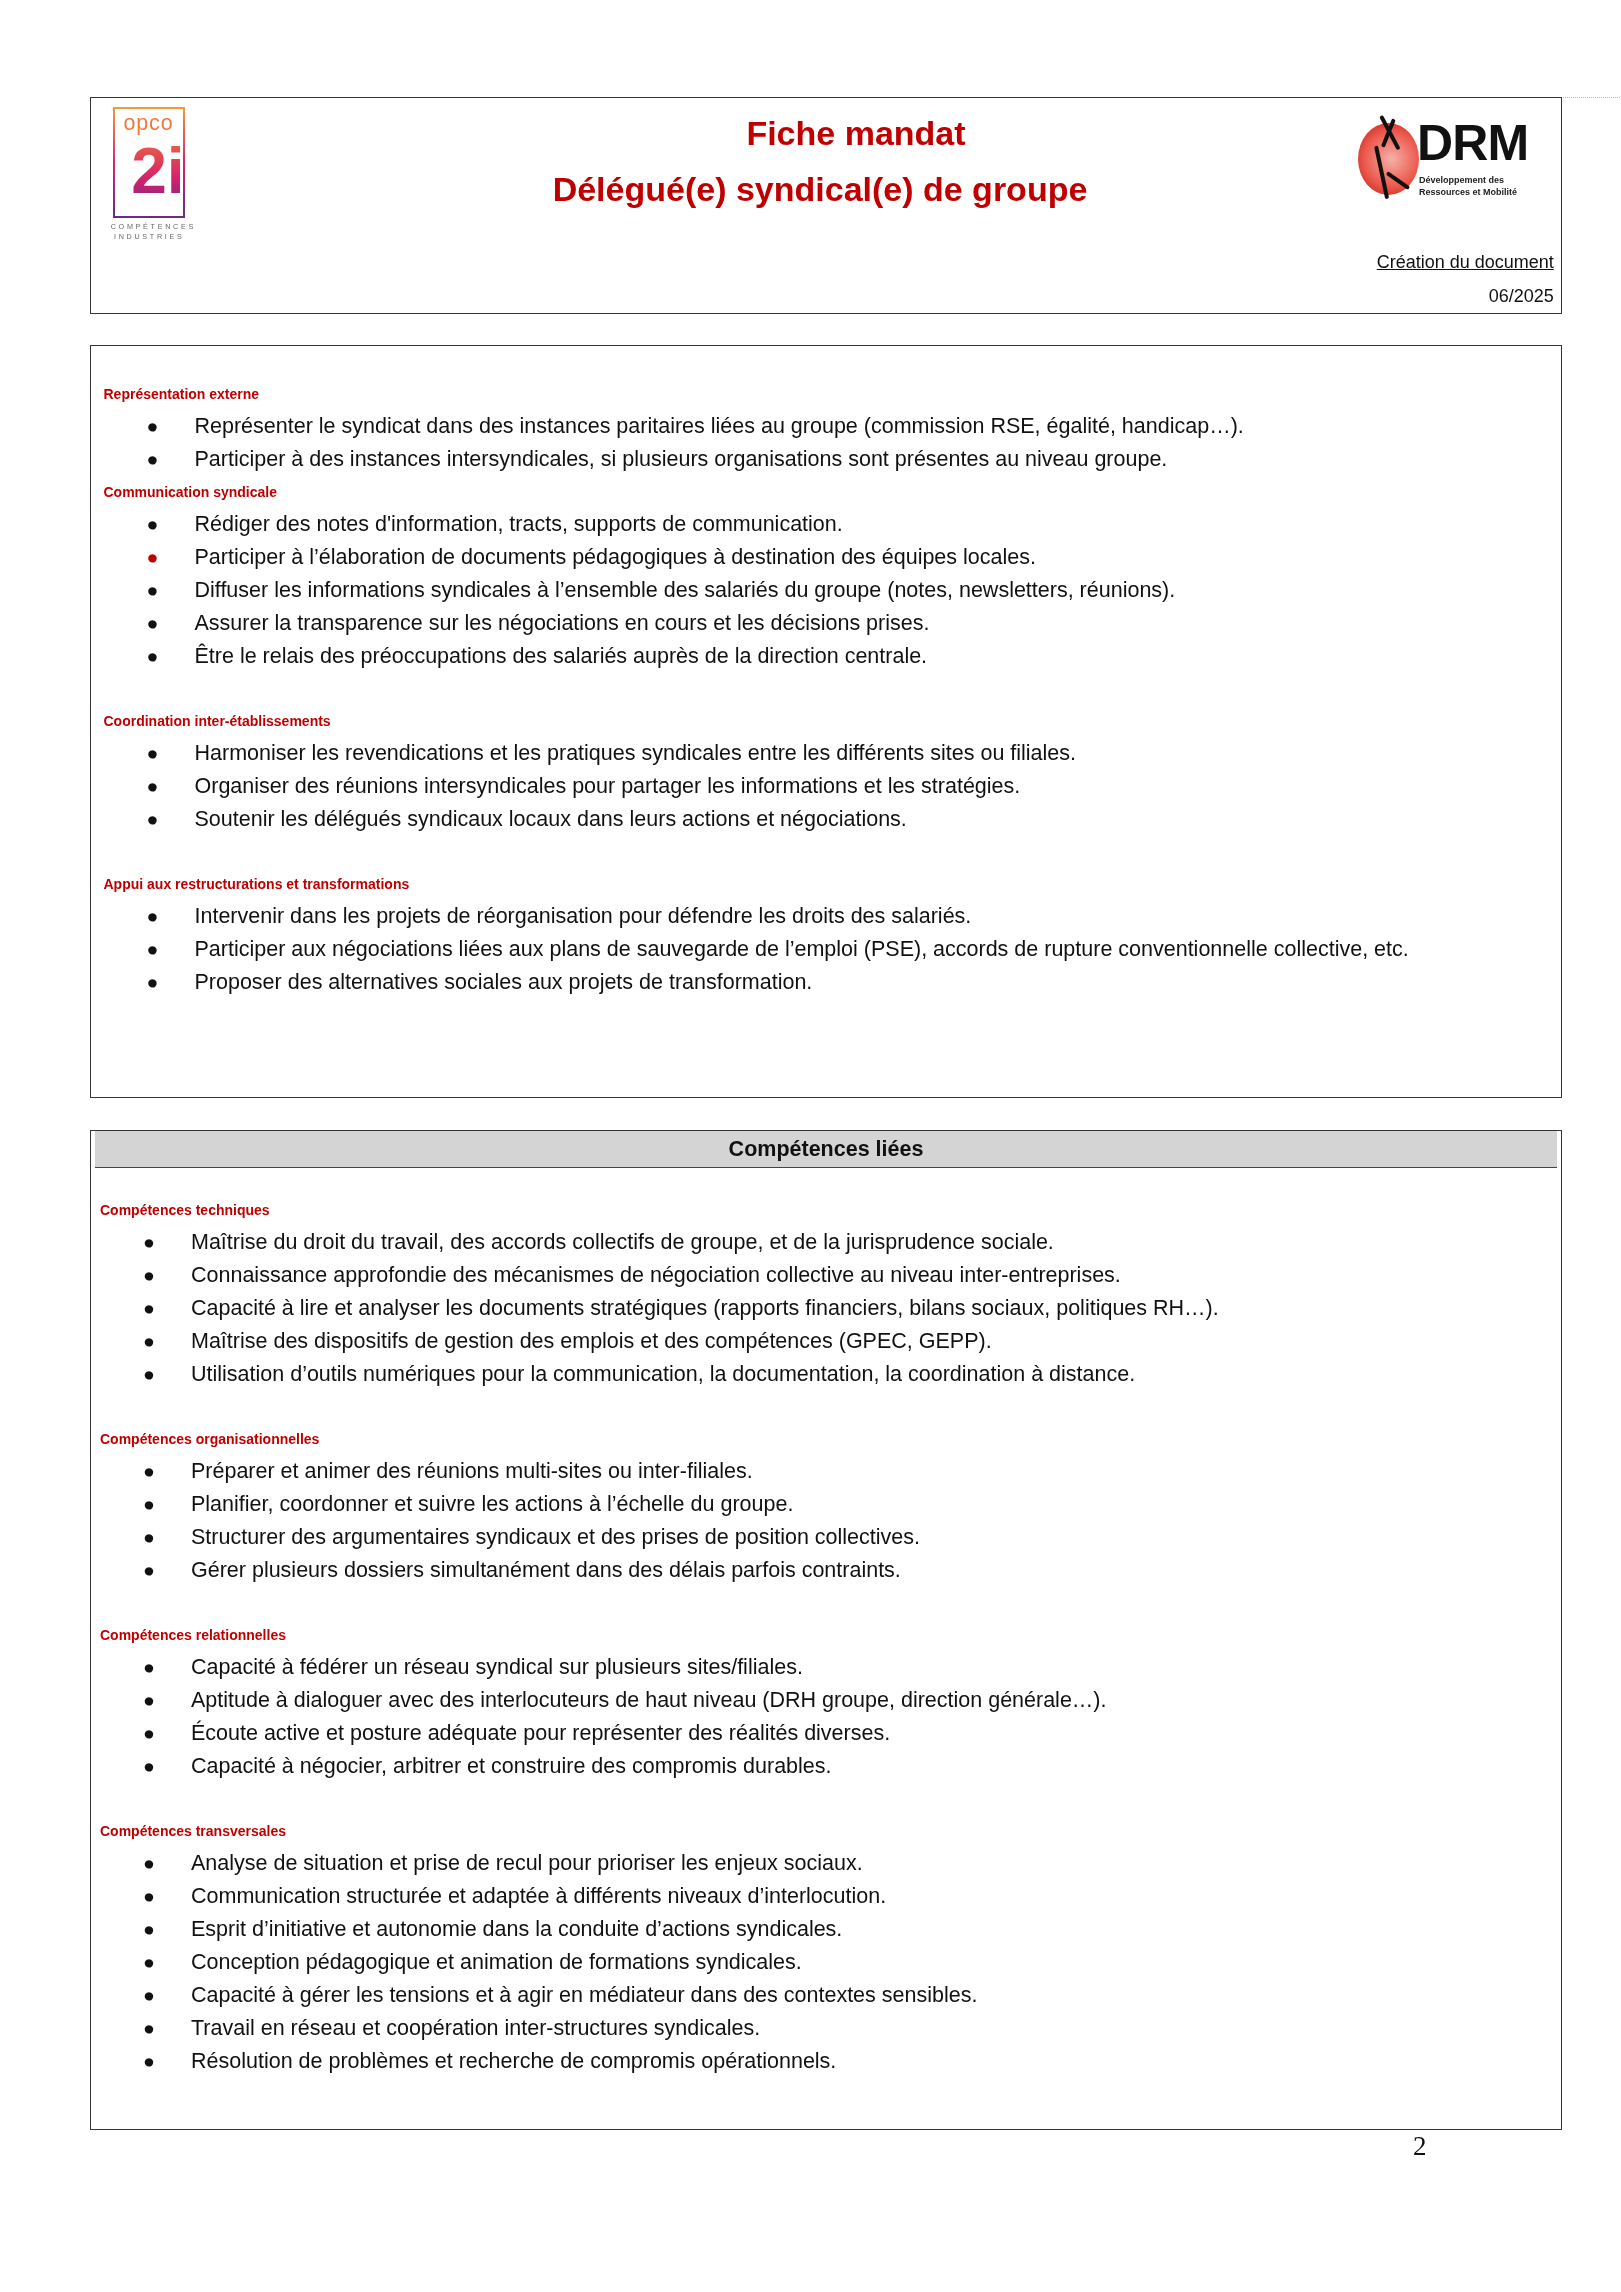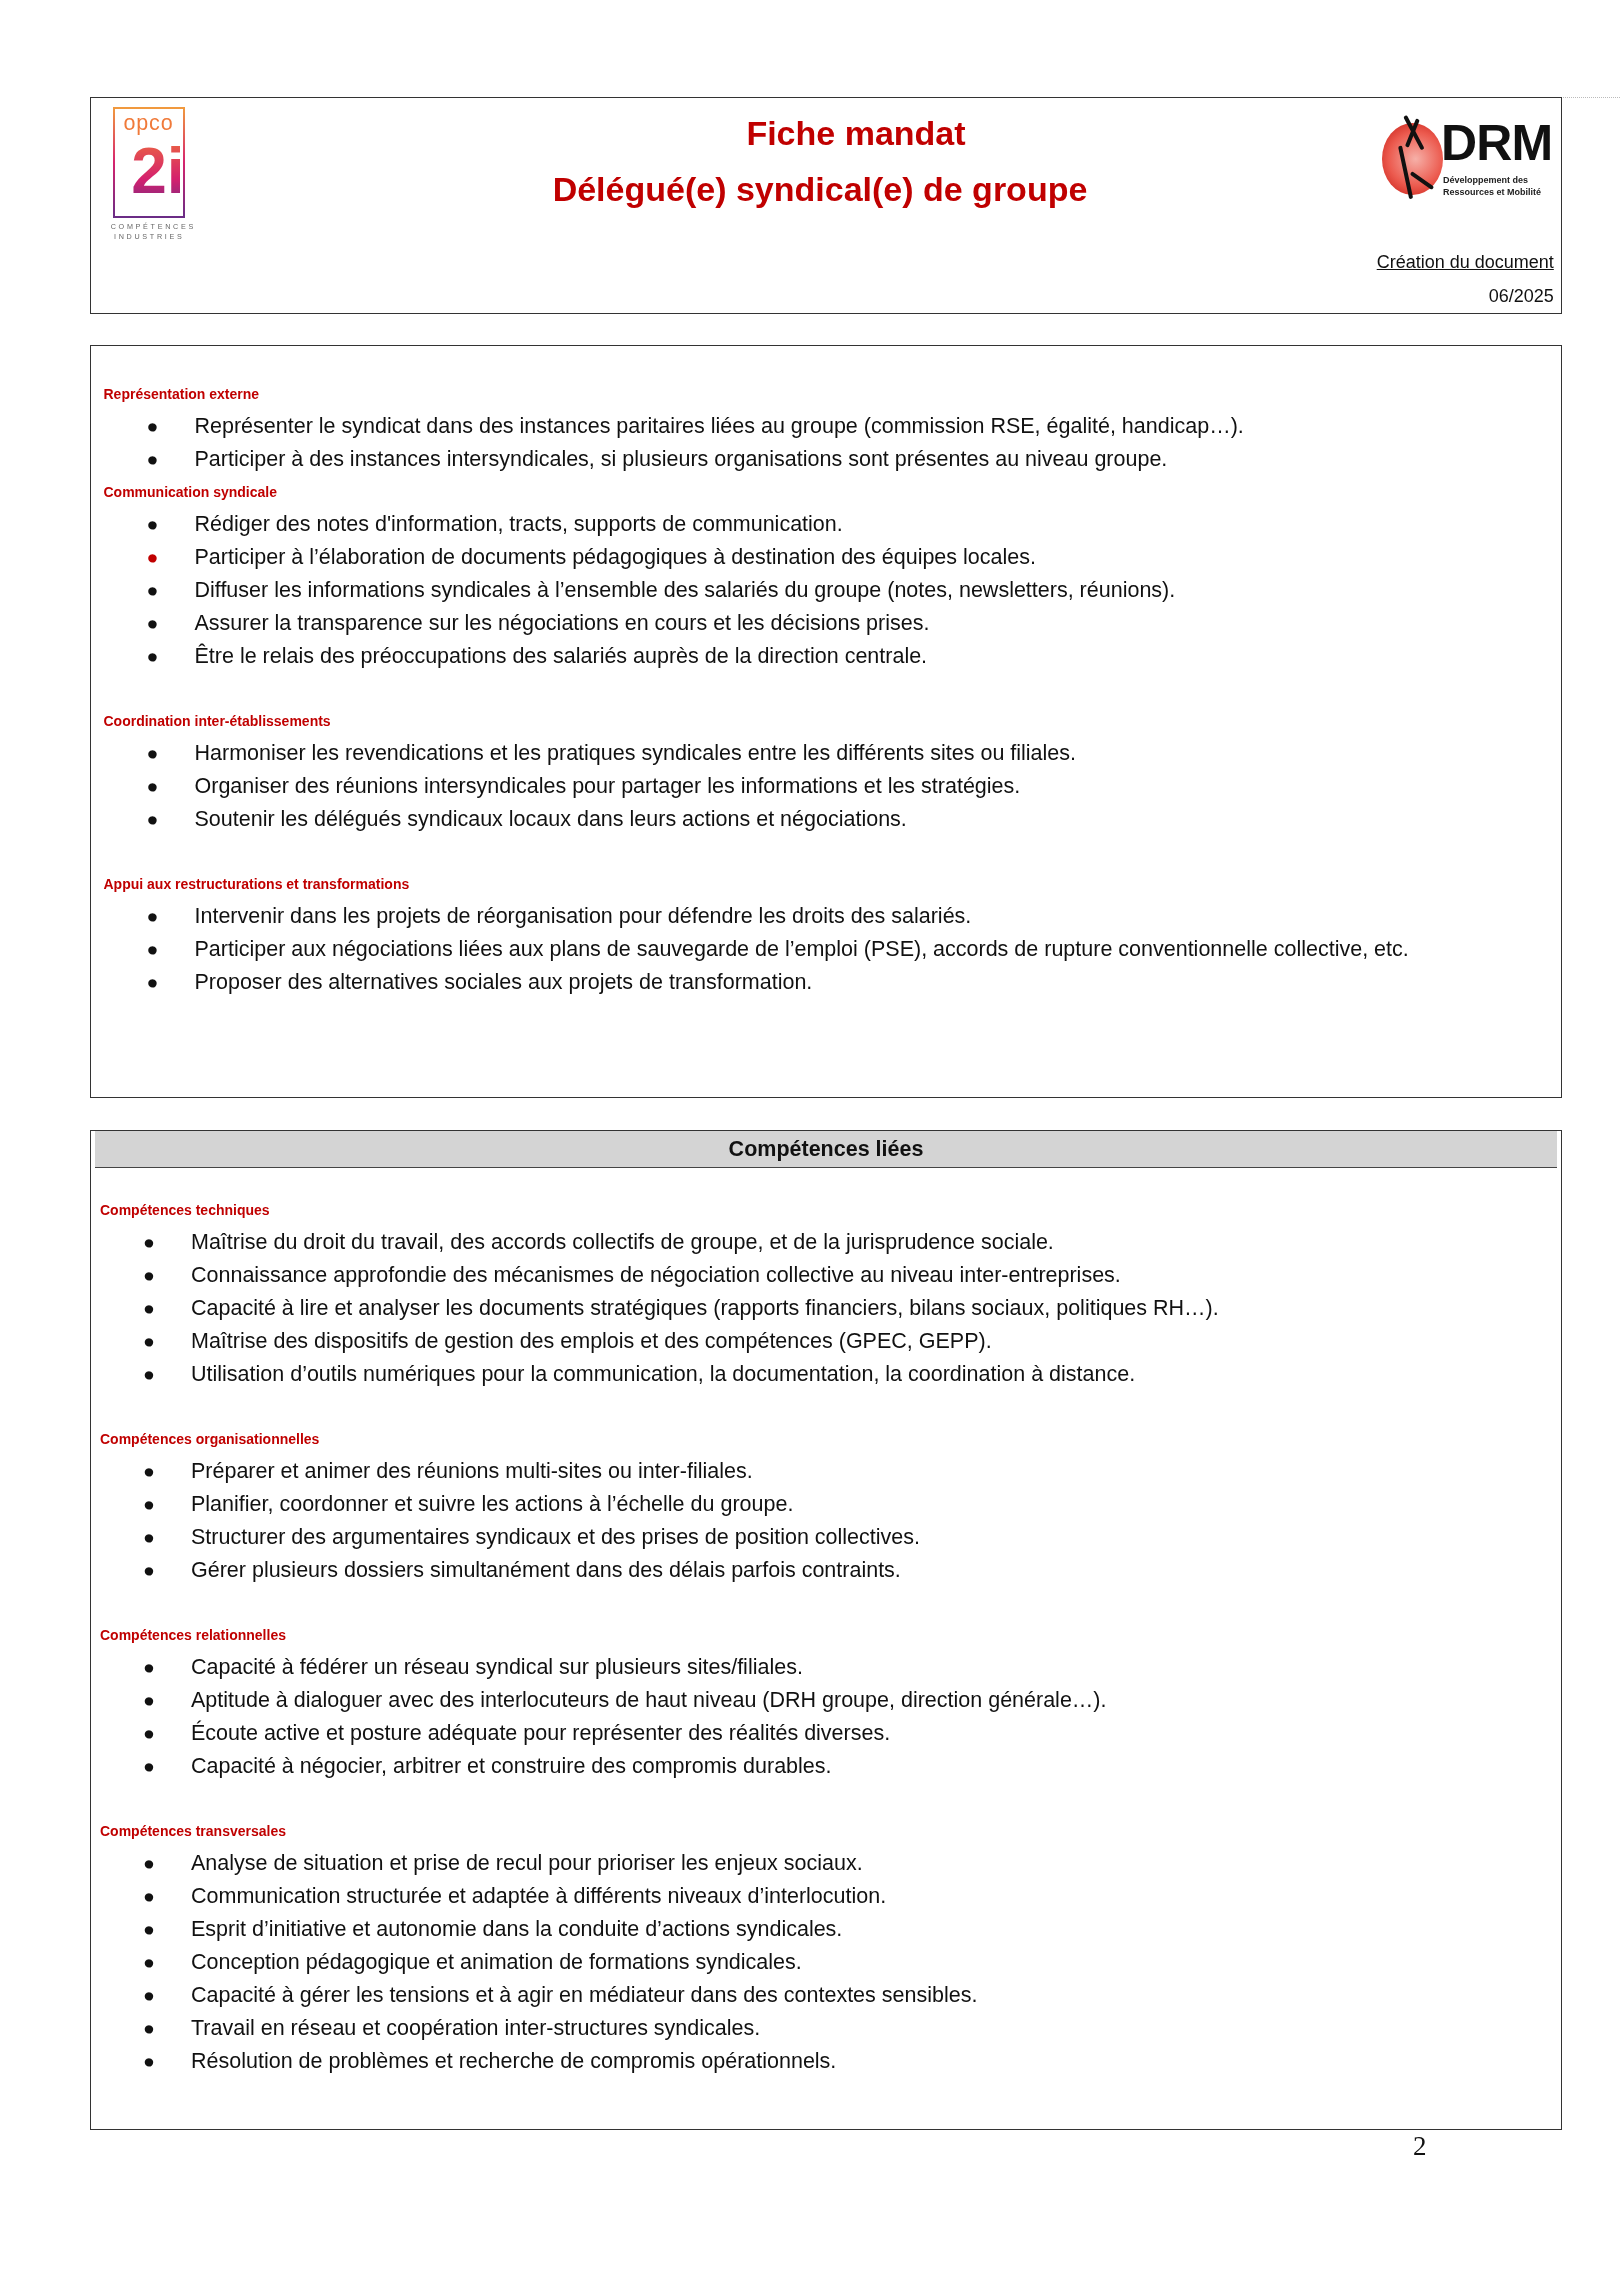--- a/index.html
+++ b/index.html
@@ -13,21 +13,21 @@
   .opco-frame { position:absolute; left:0; top:0; width:72px; height:111px; box-sizing:border-box; border:2.7px solid; border-image:linear-gradient(to bottom,#f19a3e,#d6246e,#6a2c86) 1; }
   .opco-word { position:absolute; left:0; top:3.6px; width:72px; text-align:center; font-size:21.5px; color:#f07a3a; letter-spacing:0.9px; }
   .opco-2i { position:absolute; left:0; top:25px; width:72px; text-align:right; font-size:64px; font-weight:bold; line-height:79px; background:linear-gradient(to bottom,#f0713a,#d4206e 60%,#6a2c86); -webkit-background-clip:text; background-clip:text; color:transparent; }
   .opco-sub { position:absolute; left:-1.8px; width:77px; text-align:center; font-size:7.2px; letter-spacing:2.7px; color:#666; }
   .opco-sub1 { top:115px; } .opco-sub2 { top:125px; }
 
   .title-block { position:absolute; left:0; right:12px; top:7.2px; text-align:center; color:#c00000; font-weight:bold; }
   .title1 { font-size:34px; line-height:56px; padding-left:72px; }
   .title2 { font-size:34px; line-height:56px; }
 
-  .logo-drm { position:absolute; right:0; top:5.4px; width:188px; height:107px;text-decoration:underline; }
+  .logo-drm { position:absolute; right:24px; top:5.4px; width:188px; height:107px;text-decoration:underline; }
   .drm-circle { position:absolute; left:9px; top:19.7px; width:61px; height:72px; border-radius:50%; background:radial-gradient(circle at 55% 50%, #f6b0a8 0%, #ec5a4e 55%, #d83a30 75%, transparent 76%); }
   .drm-stroke { position:absolute; width:3.6px; background:#111; border-radius:1.8px; transform-origin:top center; }
   .drm-text { position:absolute; left:68px; top:10.7px; font-size:50px; font-weight:bold; color:#111; letter-spacing:-0.9px; }
   .drm-sub { position:absolute; left:70px; font-size:9px; font-weight:bold; color:#222; }
   .drm-sub1 { top:72px; } .drm-sub2 { top:84px; }
 
   .meta { position:absolute; right:7.2px; font-size:18px; color:#111; text-align:right; }
   .meta-label { top:154px;text-decoration:underline; } .meta-date { top:188px; }
 
   .content { position:absolute; left:12.5px; right:12.5px; }

